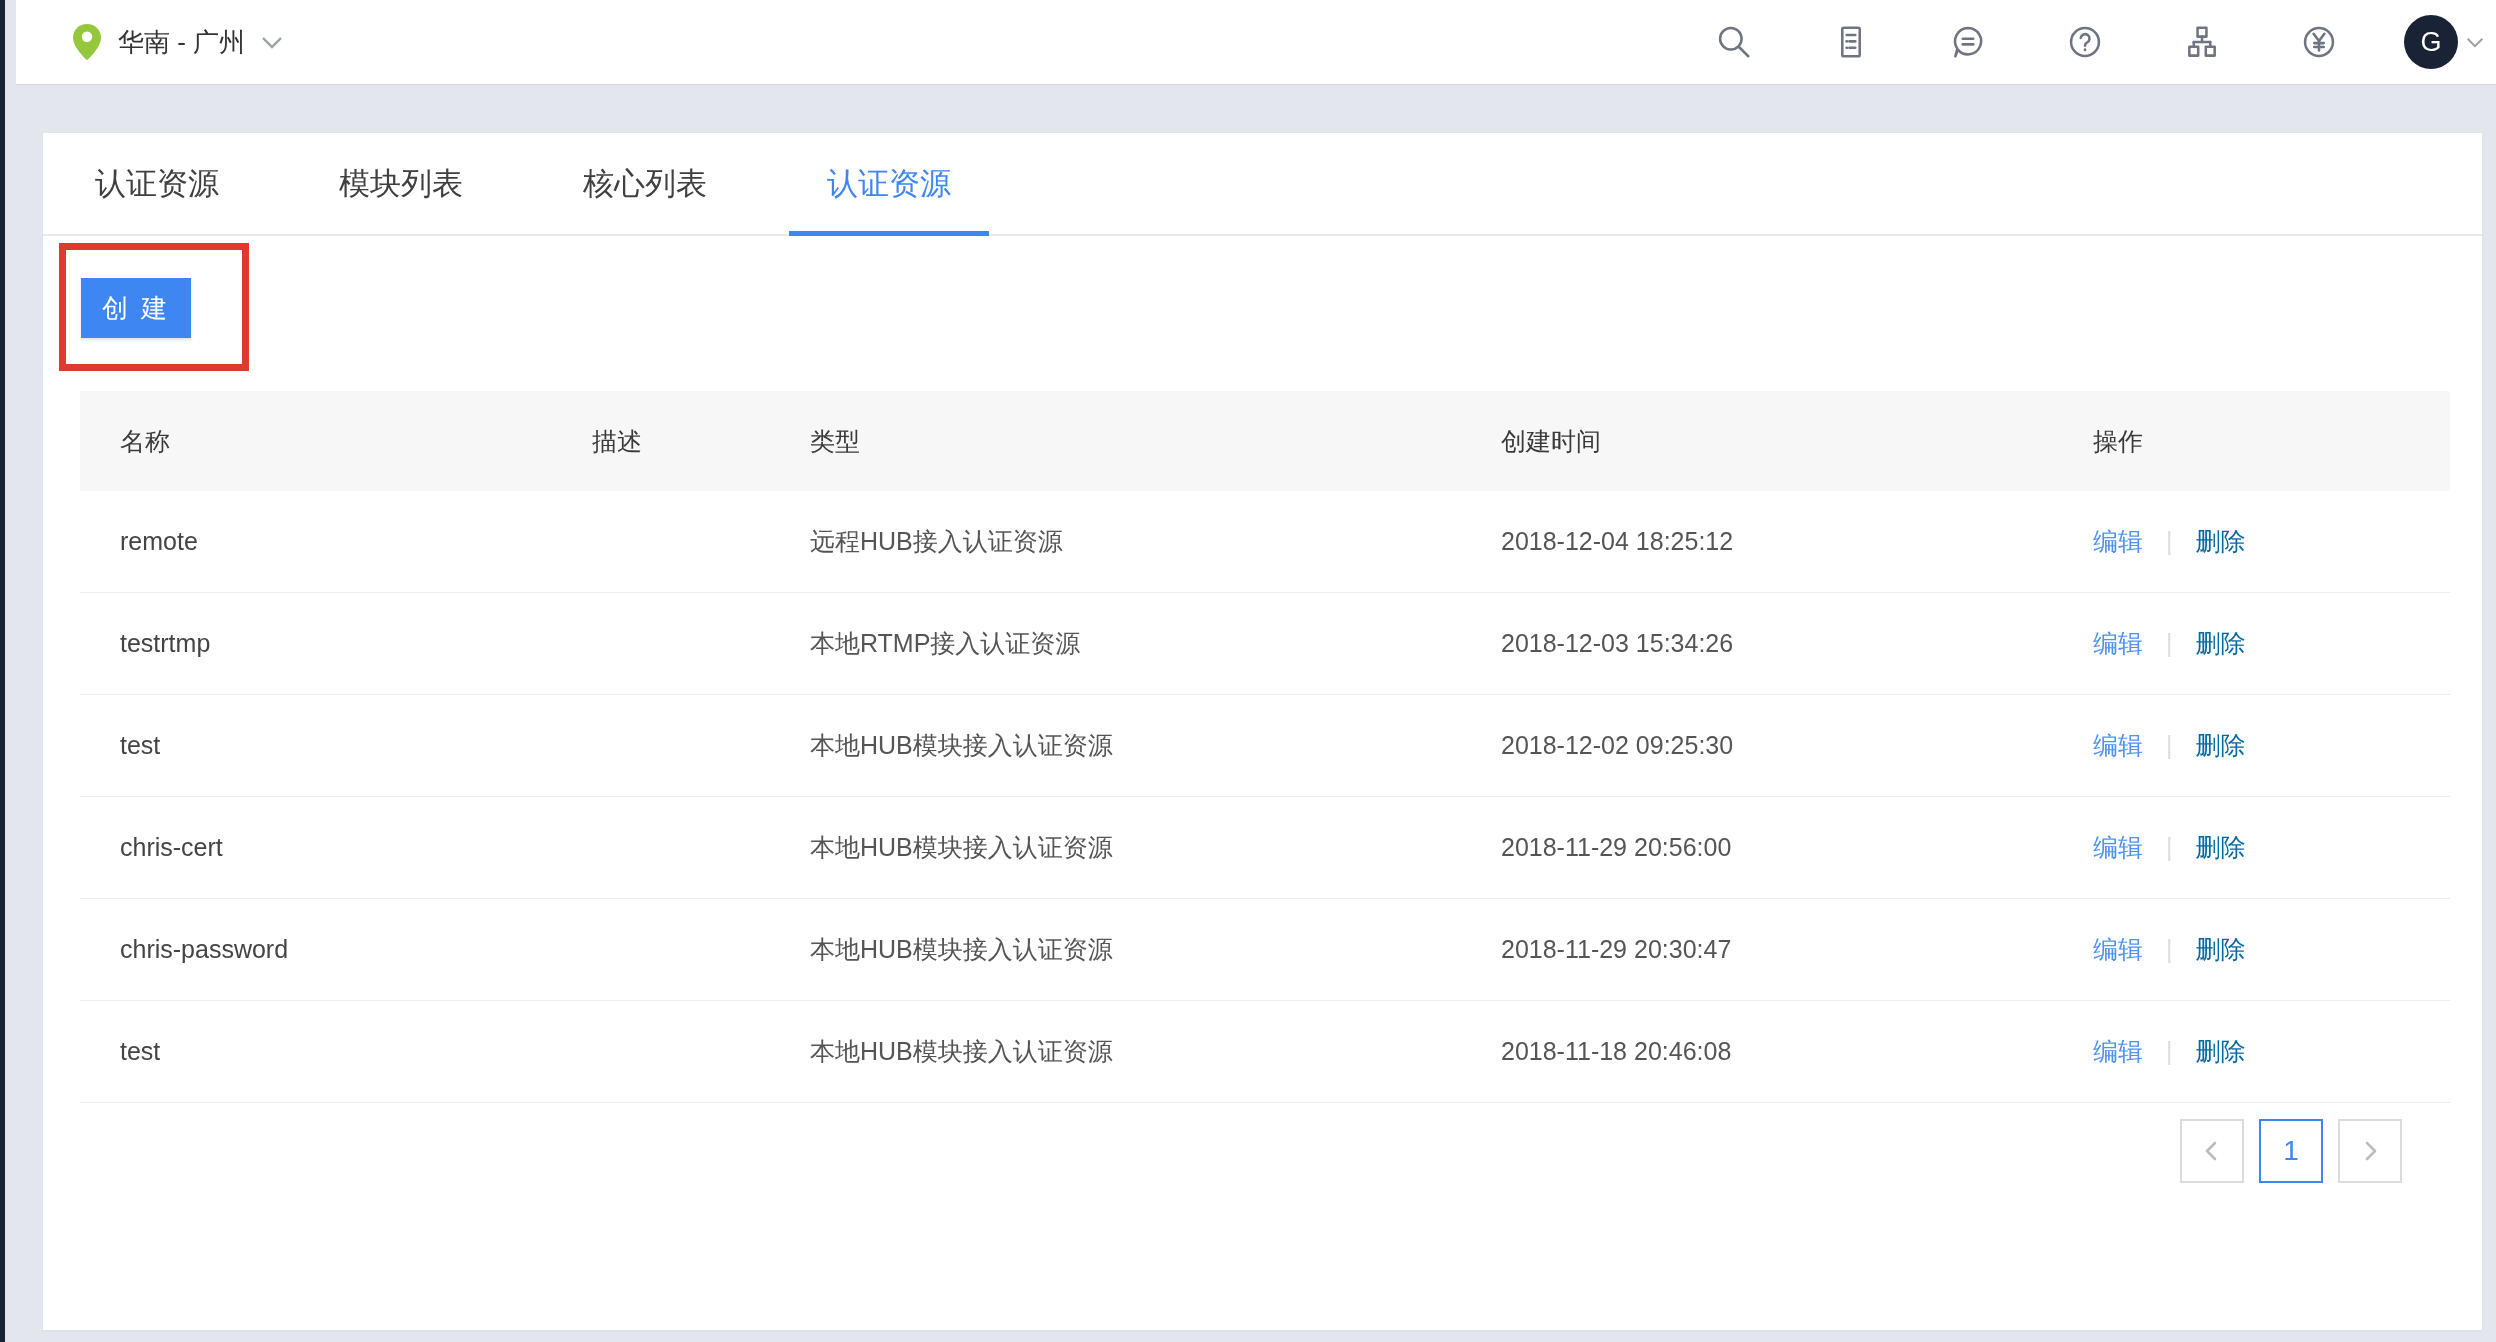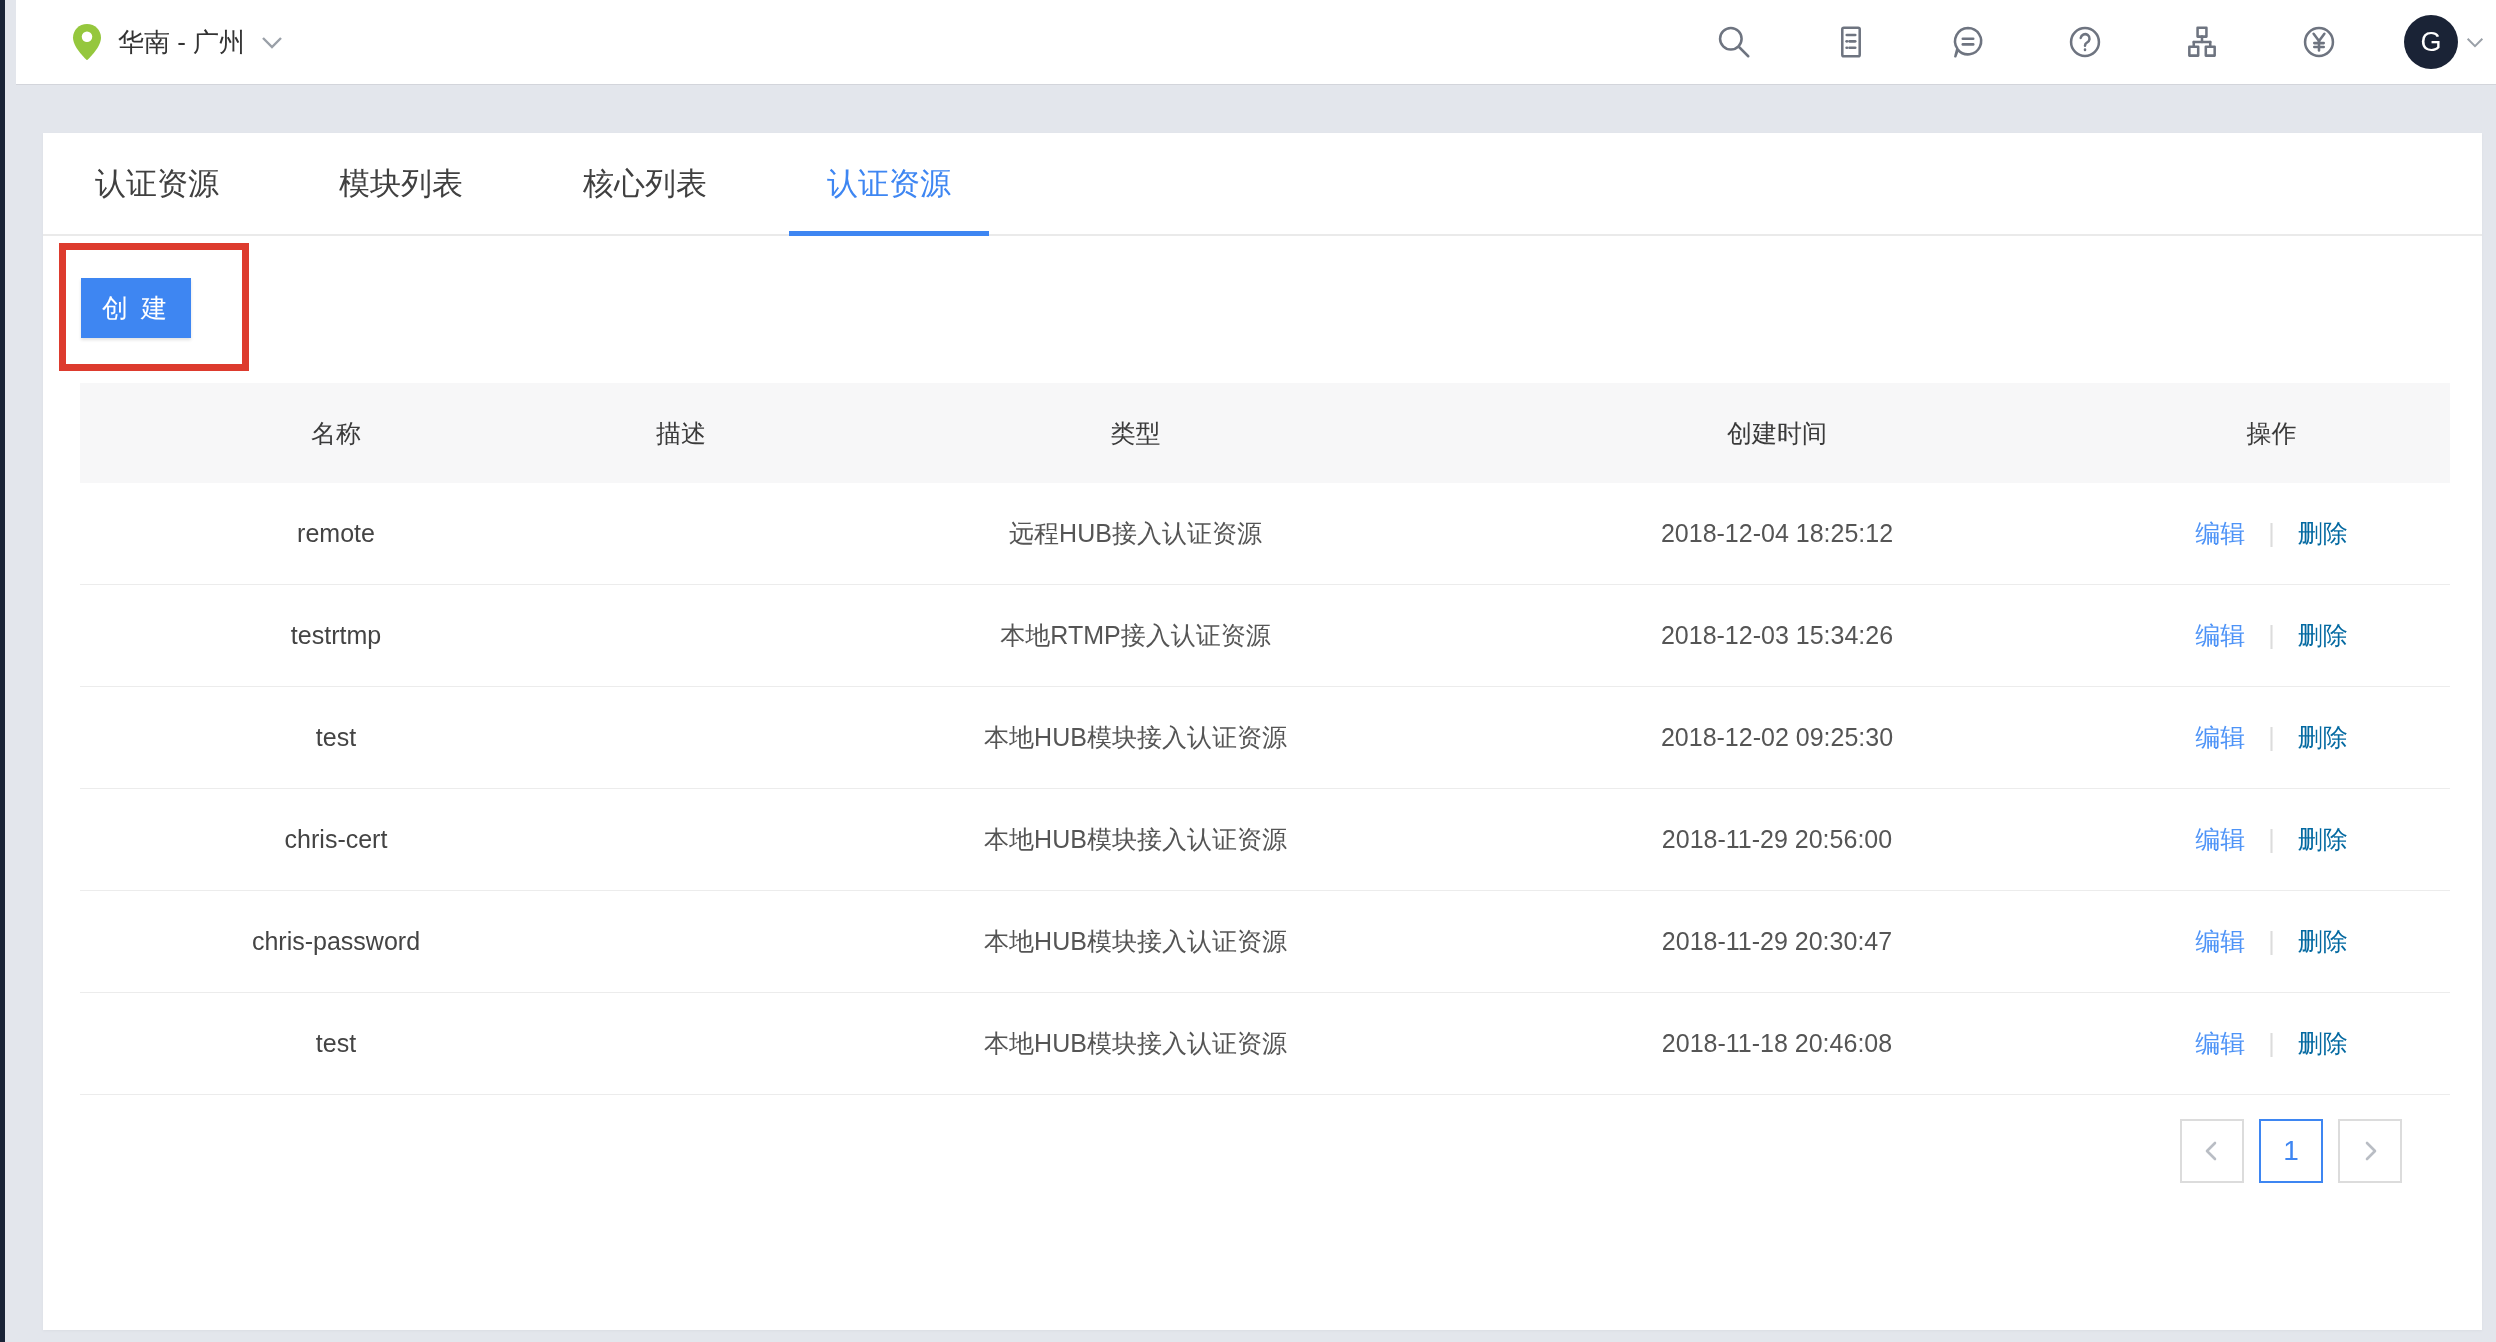--- a/index.html
+++ b/index.html
@@ -40,21 +40,21 @@
 
   
   .create-btn { position:absolute; left:38px; top:145px; width:110px; height:60px; background:#3e86f2;
                 color:#fff; font-size:26px; border:none; cursor:pointer; letter-spacing:3px;
                 display:flex; align-items:center; justify-content:center;
                 box-shadow:0 2px 3px rgba(0,0,0,0.12); }
   .annotation-rect { position:absolute; left:16px; top:110px; width:190px; height:128px;
                      border:7px solid #dd3b2e; pointer-events:none; z-index:5; }
 
   
-  .table { position:absolute; left:37px; top:250px; width:2370px; font-size:25px;text-align:center; }
+  .table { position:absolute; left:37px; top:258px; width:2370px; font-size:25px; }
   .thead, .trow { display:grid; grid-template-columns:472px 218px 691px 592px 1fr; align-items:center; }
   .thead { height:100px; background:#f7f7f8; color:#3a3a3a; }
   .trow { height:102px; border-bottom:1px solid #ececec; color:#555; }
   .cell { padding-left:40px; overflow:hidden; white-space:nowrap; }
   .cell.name { color:#444; }
   .actions .link { text-decoration:none; cursor:pointer; }
   .actions .edit { color:#4d93f7; }
   .actions .delete { color:#0369a1;font-family:Liberation Serif, serif; }
   .actions .sep { color:#dcdcdc; margin:0 16px; }
 

